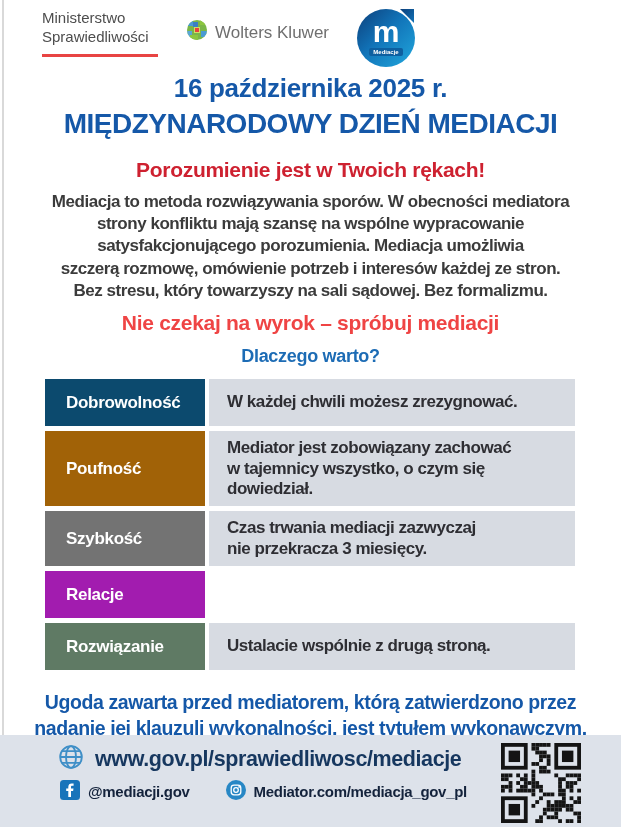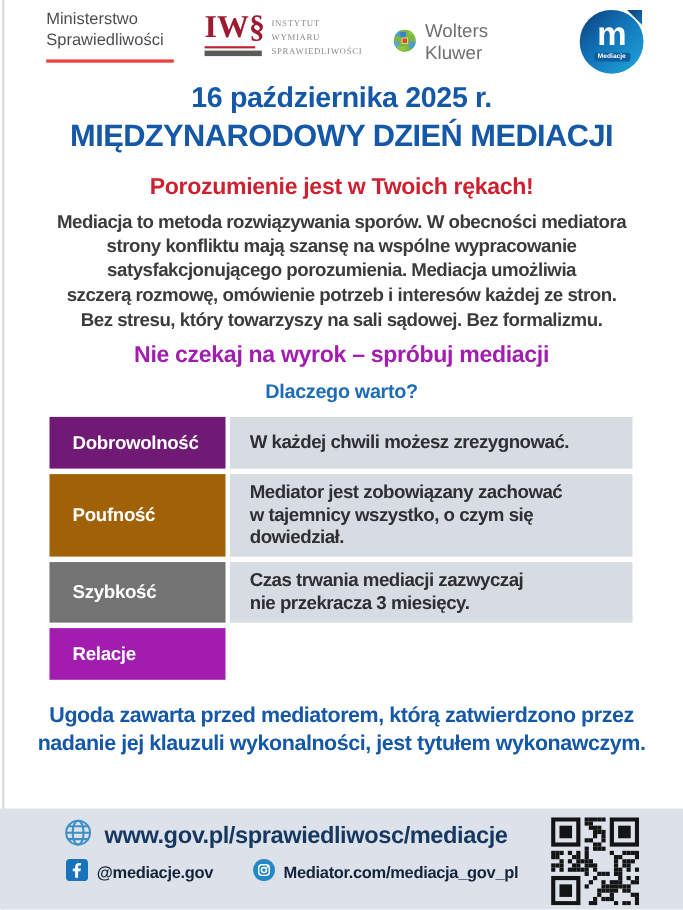--- a/index.html
+++ b/index.html
@@ -37,21 +37,21 @@
 
   
   .title-date{margin-top:12px;text-align:center;color:#1558a8;font-weight:bold;
     font-size:26px;letter-spacing:-.3px;line-height:1.3;}
   .title-main{text-align:center;color:#1558a8;font-weight:bold;font-size:28px;
     letter-spacing:-.5px;line-height:1.25;}
   .slogan{margin-top:17px;text-align:center;color:#ce2130;font-weight:bold;
     font-size:21px;letter-spacing:-.3px;}
   .intro{margin-top:9px;text-align:center;color:#3b3b3b;font-weight:bold;
     font-size:17px;letter-spacing:-.45px;line-height:1.31;white-space:pre-line;}
-  .cta{margin-top:9px;text-align:center;color:#a21caf;font-weight:bold;
+  .cta{margin-top:9px;text-align:center;color:#ef4444;font-weight:bold;
     font-size:21px;letter-spacing:-.3px;}
   .why{margin-top:11px;text-align:center;color:#1d6cb5;font-weight:bold;
     font-size:18px;letter-spacing:-.3px;}
 
   
   .benefits{margin:12px 46px 0 45px;}
   .benefit-row{display:flex;margin-bottom:5px;}
   .benefit-label{width:160px;flex:0 0 160px;color:#fff;font-weight:bold;
     font-size:17px;letter-spacing:-.3px;display:flex;align-items:center;
     padding-left:21px;box-sizing:border-box;min-height:47px;}
@@ -77,32 +77,20 @@
 </head>
 <body>
 
 <div class="edge-line"></div>
 
 <div class="logo-row">
   <div>
     <div class="ministry">Ministerstwo
 Sprawiedliwości</div>
     <div class="ministry-underline"></div>
-  </div>
-  <div class="iws">
-    <div>
-      <div class="iws-mark">IW§</div>
-      <div class="iws-bars">
-        <div class="iws-bar-red"></div>
-        <div class="iws-bar-gray"></div>
-      </div>
-    </div>
-    <div class="iws-name">INSTYTUT
-WYMIARU
-SPRAWIEDLIWOŚCI</div>
   </div>
   <div class="wolters">
     <span>
       <svg width="22" height="22" viewBox="0 0 22 22">
         <clipPath id="wk">
             <circle cx="11" cy="11" r="10"></circle>
           </clipPath>
         <g clip-path="url(#wk)">
           <rect width="22" height="22" fill="#7ab648"></rect>
           <rect x="0" y="0" width="7" height="7" fill="#4a9bd4"></rect>
@@ -132,35 +120,39 @@
 strony konfliktu mają szansę na wspólne wypracowanie
 satysfakcjonującego porozumienia. Mediacja umożliwia
 szczerą rozmowę, omówienie potrzeb i interesów każdej ze stron.
 Bez stresu, który towarzyszy na sali sądowej. Bez formalizmu.</div>
 
 <div class="cta">Nie czekaj na wyrok – spróbuj mediacji</div>
 
 <div class="why">Dlaczego warto?</div>
 <div class="benefits">
   <div class="benefit-row">
-    <div class="benefit-label" style="background-color: #701a75;">Dobrowolność</div>
+    <div class="benefit-label" style="background-color: #0c4a6e;">Dobrowolność</div>
     <div class="benefit-text">W każdej chwili możesz zrezygnować.</div>
   </div>
   <div class="benefit-row">
     <div class="benefit-label" style="background-color: #a16207;">Poufność</div>
     <div class="benefit-text">Mediator jest zobowiązany zachować
 w tajemnicy wszystko, o czym się dowiedział.</div>
   </div>
   <div class="benefit-row">
     <div class="benefit-label" style="background-color: #737373;">Szybkość</div>
     <div class="benefit-text">Czas trwania mediacji zazwyczaj
 nie przekracza 3 miesięcy.</div>
   </div>
   <div class="benefit-row">
     <div class="benefit-label" style="background-color: #a21caf;">Relacje</div>
+  </div>
+  <div class="benefit-row">
+    <div class="benefit-label" style="background-color: rgb(95, 122, 100);">Rozwiązanie</div>
+    <div class="benefit-text">Ustalacie wspólnie z drugą stroną.</div>
   </div>
 </div>
 
 <div class="statement">Ugoda zawarta przed mediatorem, którą zatwierdzono przez
 nadanie jej klauzuli wykonalności, jest tytułem wykonawczym.</div>
 
 <div class="footer">
   <div class="site-line">
     <span>
       <svg width="26" height="26" viewBox="0 0 24 24">
@@ -174,21 +166,21 @@
     <span class="site-text">www.gov.pl/sprawiedliwosc/mediacje</span>
   </div>
   <div class="social-line">
     <span class="social-item">
       <span>
         <svg width="20" height="20" viewBox="0 0 20 20">
           <rect width="20" height="20" rx="3.5" fill="#1874ba"></rect>
           <path d="M11 17v-6h2.1l.4-2.4H11V7.1c0-.8.3-1.3 1.4-1.3h1.2V3.6c-.3 0-1.1-.1-1.9-.1-2 0-3.4 1.2-3.4 3.4v1.7H6.2V11h2.1v6z" fill="#fff"></path>
         </svg>
       </span>
-      <span>@mediacje.gov</span>
+      <span>@mediacji.gov</span>
     </span>
     <span class="social-item">
       <span>
         <svg width="20" height="20" viewBox="0 0 20 20">
           <circle cx="10" cy="10" r="10" fill="#2787c5"></circle>
           <rect x="5.2" y="5.2" width="9.6" height="9.6" rx="2.8" fill="none" stroke="#fff" stroke-width="1.3"></rect>
           <circle cx="10" cy="10" r="2.3" fill="none" stroke="#fff" stroke-width="1.3"></circle>
           <circle cx="13.1" cy="6.9" r="0.9" fill="#fff"></circle>
         </svg>
       </span>

